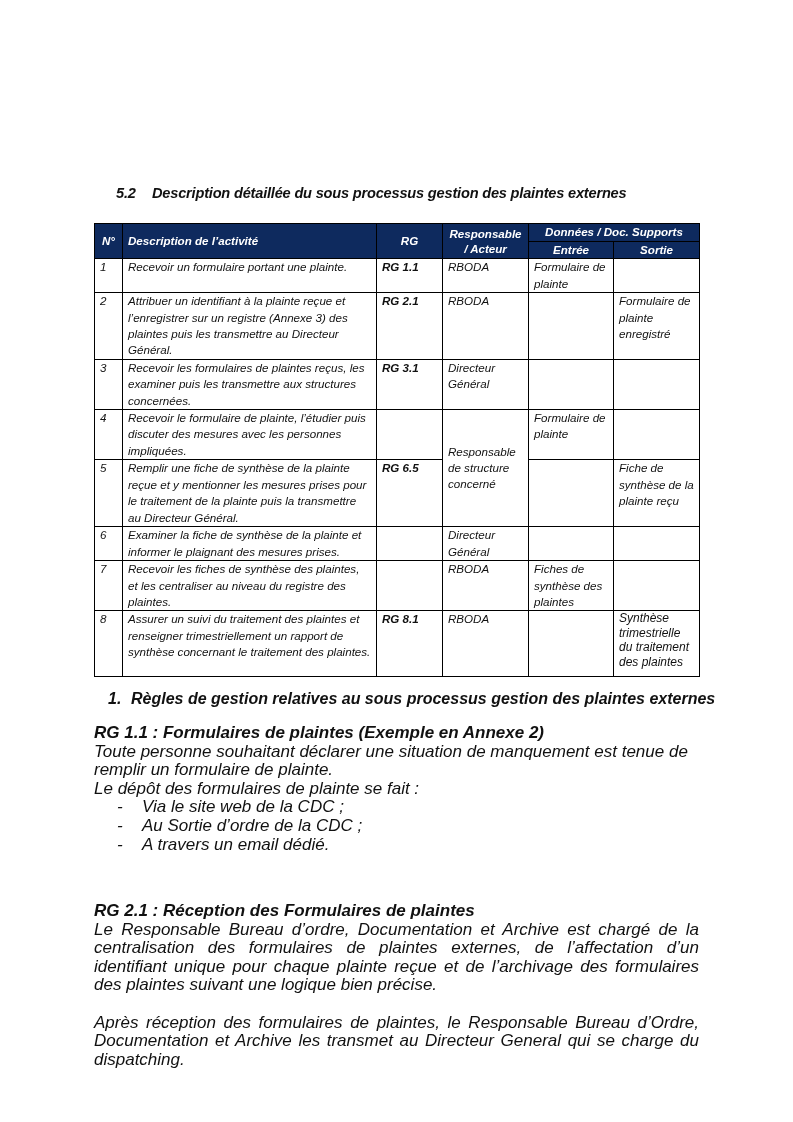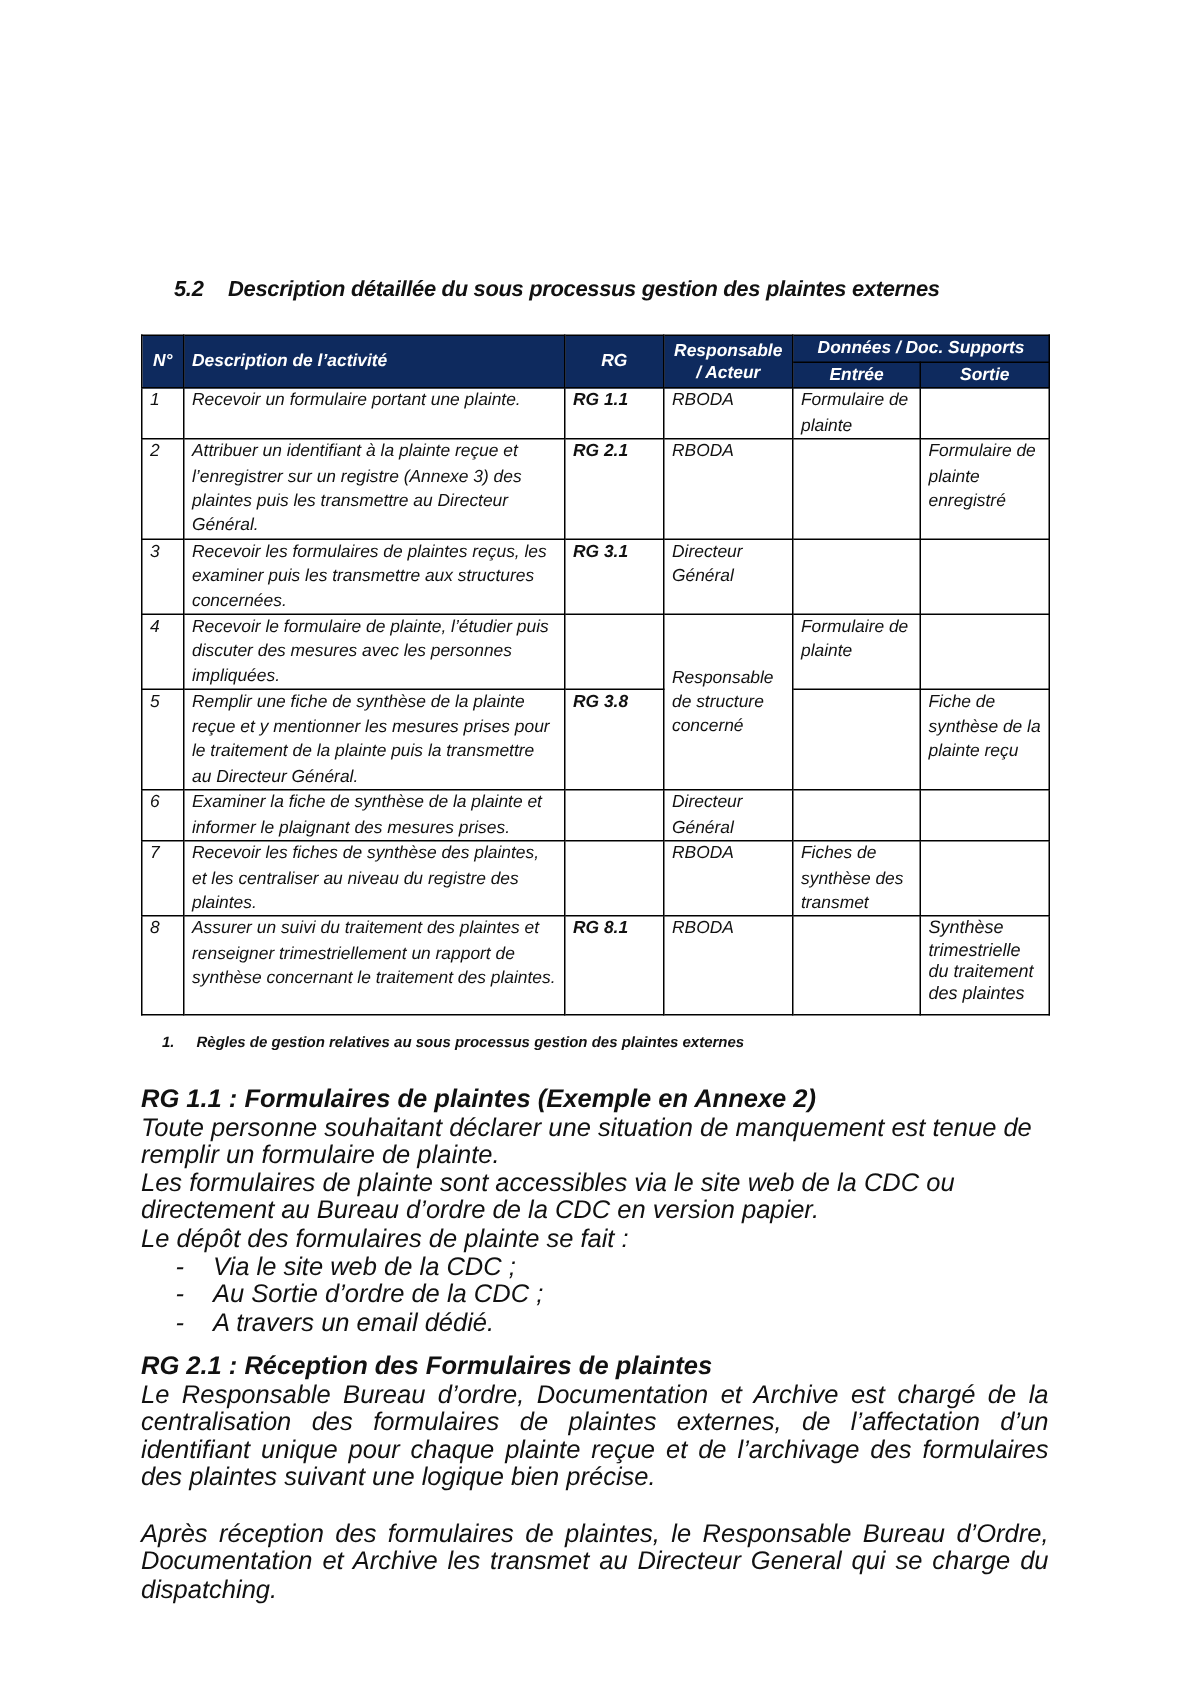--- a/index.html
+++ b/index.html
@@ -15,21 +15,21 @@
   table.activities th, table.activities td { border: 1.2px solid #000; padding: 0 5px; vertical-align: top; }
   table.activities th { background: #0e2a5e; color: #fff; font-weight: bold; text-align: center; vertical-align: middle; border-color: #000; }
   table.activities th.subh { border-top: 1.2px solid #ffffff; }
   table.activities th.resp { line-height: 15.5px; }
   table.activities th.desc-h { text-align: left; margin-top: 22px; }
   table.activities td.n { padding-left: 5px; }
   table.activities td.rg { font-weight: bold; }
   table.activities td.merged { text-align: left; vertical-align: middle; }
   .small { font-size: 12px; line-height: 14.5px; }
 
-  .h1 { position: absolute; left: 108px; top: 674px; font-size: 10px; font-weight: bold; white-space: nowrap; }
+  .h1 { position: absolute; left: 108px; top: 674px; font-size: 16px; font-weight: bold; white-space: nowrap; }
   .h1 .num { display: inline-block; width: 23px; }
 
   .text-block { position: absolute; left: 94px; width: 605px; font-size: 17px; line-height: 18.6px; }
   .rg-title { font-weight: bold; }
   .justify { text-align: justify; text-align-last: left; }
   .list { margin: 0; padding: 0; list-style: none; }
   .list li { position: relative; padding-left: 48px; }
   .list li .dash { position: absolute; left: 23px; }
 </style>
 </head>
@@ -95,59 +95,58 @@
         <td class="n">4</td>
         <td>Recevoir le formulaire de plainte, l’étudier puis discuter des mesures avec les personnes impliquées.</td>
         <td class="rg"></td>
         <td rowspan="2" class="merged">Responsable de structure concerné</td>
         <td>Formulaire de plainte</td>
         <td></td>
       </tr>
       <tr style="height:67px">
         <td class="n">5</td>
         <td>Remplir une fiche de synthèse de la plainte reçue et y mentionner les mesures prises pour le traitement de la plainte puis la transmettre au Directeur Général.</td>
-        <td class="rg">RG 3.8</td>
+        <td class="rg">RG 6.5</td>
         <td></td>
         <td>Fiche de synthèse de la plainte reçu</td>
       </tr>
       <tr style="height:33px">
         <td class="n">6</td>
         <td>Examiner la fiche de synthèse de la plainte et informer le plaignant des mesures prises.</td>
         <td class="rg"></td>
         <td>Directeur Général</td>
         <td></td>
         <td></td>
       </tr>
       <tr style="height:49px">
         <td class="n">7</td>
         <td>Recevoir les fiches de synthèse des plaintes, et les centraliser au niveau du registre des plaintes.</td>
         <td class="rg"></td>
         <td>RBODA</td>
-        <td>Fiches de synthèse des transmet</td>
+        <td>Fiches de synthèse des plaintes</td>
         <td></td>
       </tr>
       <tr style="height:66px">
         <td class="n">8</td>
         <td>Assurer un suivi du traitement des plaintes et renseigner trimestriellement un rapport de synthèse concernant le traitement des plaintes.</td>
         <td class="rg">RG 8.1</td>
         <td>RBODA</td>
         <td></td>
         <td class="small">Synthèse trimestrielle du traitement des plaintes</td>
       </tr>
     </tbody>
   </table>
 
   <div class="h1">
     <span class="num">1.</span><span>Règles de gestion relatives au sous processus gestion des plaintes externes</span>
   </div>
 
   <div class="text-block" style="top:708px">
     <div class="rg-title">RG 1.1 : Formulaires de plaintes (Exemple en Annexe 2)</div>
     <div>Toute personne souhaitant déclarer une situation de manquement est tenue de remplir un formulaire de plainte.</div>
-    <div>Les formulaires de plainte sont accessibles via le site web de la CDC ou directement au Bureau d’ordre de la CDC en version papier.</div>
     <div>Le dépôt des formulaires de plainte se fait :</div>
     <ul class="list">
       <li><span class="dash">-</span><span>Via le site web de la CDC ;</span></li>
       <li><span class="dash">-</span><span>Au Sortie d’ordre de la CDC ;</span></li>
       <li><span class="dash">-</span><span>A travers un email dédié.</span></li>
     </ul>
   </div>
 
   <div class="text-block" style="top:886px">
     <div class="rg-title">RG 2.1 : Réception des Formulaires de plaintes</div>

